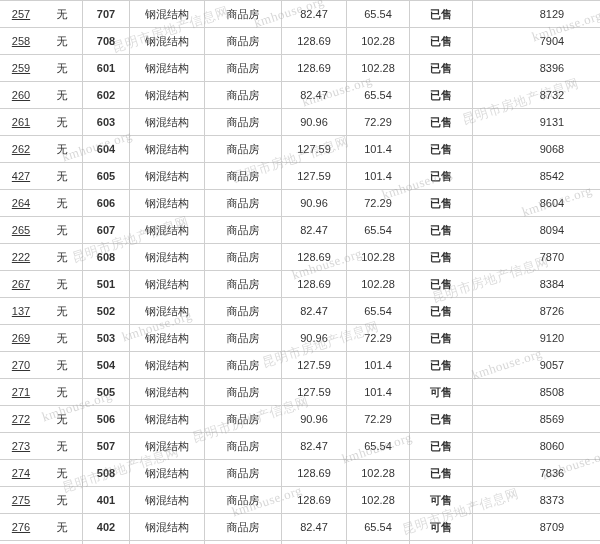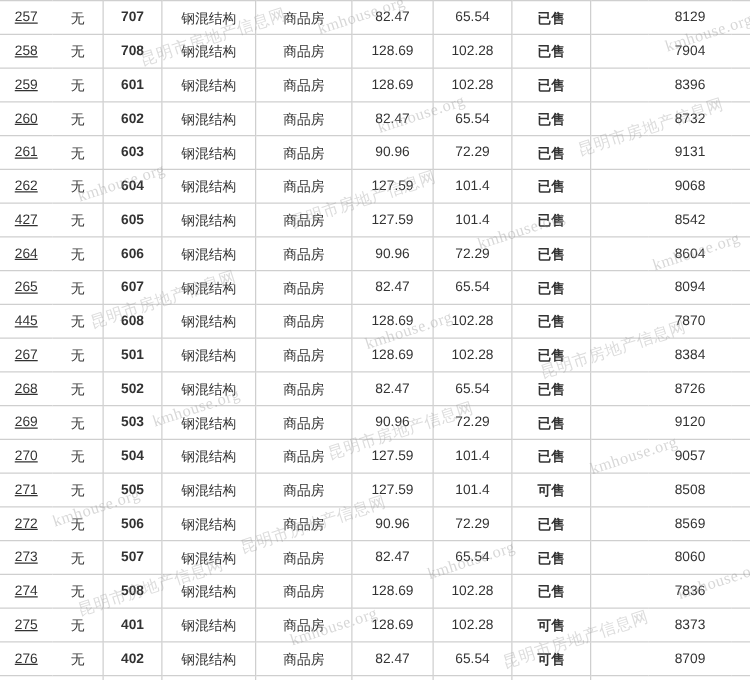--- a/index.html
+++ b/index.html
@@ -217,21 +217,21 @@
         <td class="c-struct br">钢混结构</td>
         <td class="c-use br">商品房</td>
         <td class="c-area1 br">82.47</td>
         <td class="c-area2 br">65.54</td>
         <td class="c-status br status-sold">已售</td>
         <td class="c-gap"></td>
         <td class="c-price">8094</td>
         <td class="c-total">667551</td>
       </tr>
       <tr>
-        <td class="c-seq">445</td>
+        <td class="c-seq">222</td>
         <td class="c-blank br">无</td>
         <td class="c-room br">608</td>
         <td class="c-struct br">钢混结构</td>
         <td class="c-use br">商品房</td>
         <td class="c-area1 br">128.69</td>
         <td class="c-area2 br">102.28</td>
         <td class="c-status br status-sold">已售</td>
         <td class="c-gap"></td>
         <td class="c-price">7870</td>
         <td class="c-total">1012809</td>
@@ -243,21 +243,21 @@
         <td class="c-struct br">钢混结构</td>
         <td class="c-use br">商品房</td>
         <td class="c-area1 br">128.69</td>
         <td class="c-area2 br">102.28</td>
         <td class="c-status br status-sold">已售</td>
         <td class="c-gap"></td>
         <td class="c-price">8384</td>
         <td class="c-total">1078968</td>
       </tr>
       <tr>
-        <td class="c-seq">268</td>
+        <td class="c-seq">137</td>
         <td class="c-blank br">无</td>
         <td class="c-room br">502</td>
         <td class="c-struct br">钢混结构</td>
         <td class="c-use br">商品房</td>
         <td class="c-area1 br">82.47</td>
         <td class="c-area2 br">65.54</td>
         <td class="c-status br status-sold">已售</td>
         <td class="c-gap"></td>
         <td class="c-price">8726</td>
         <td class="c-total">719172</td>

